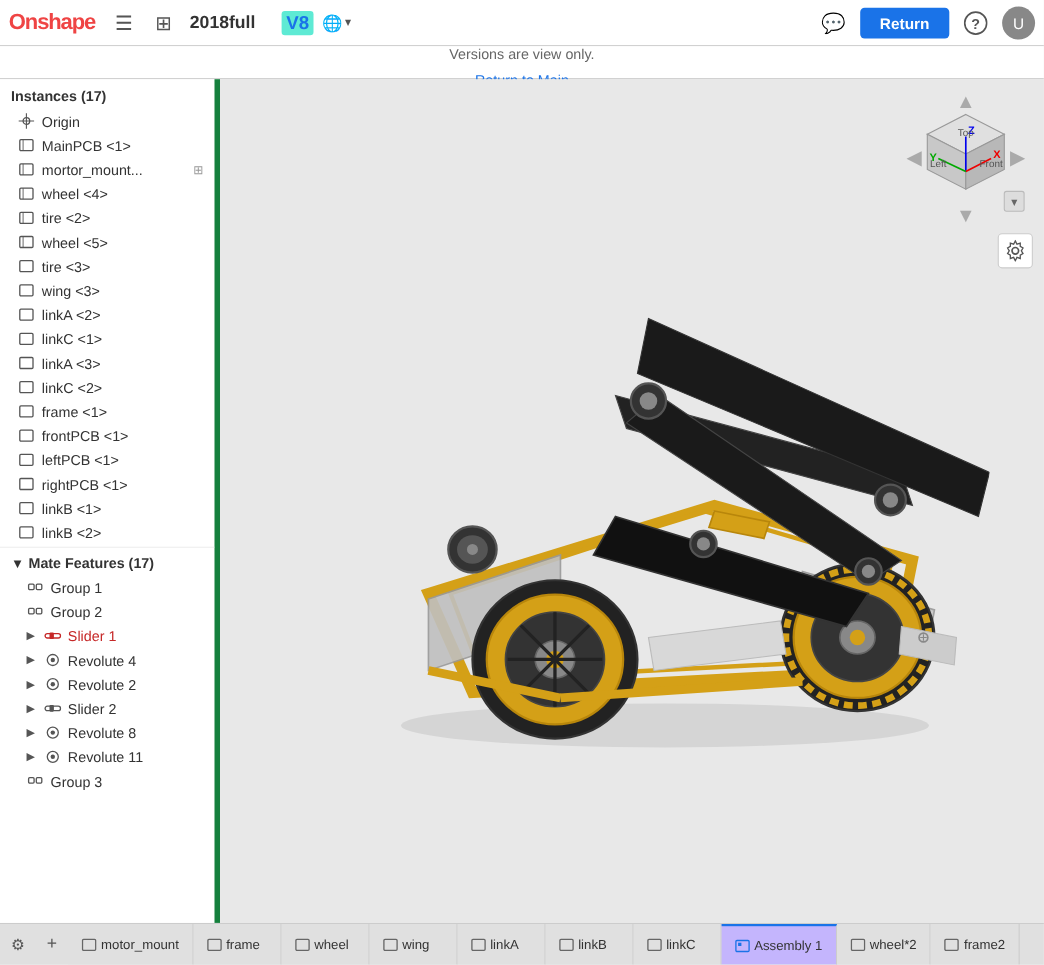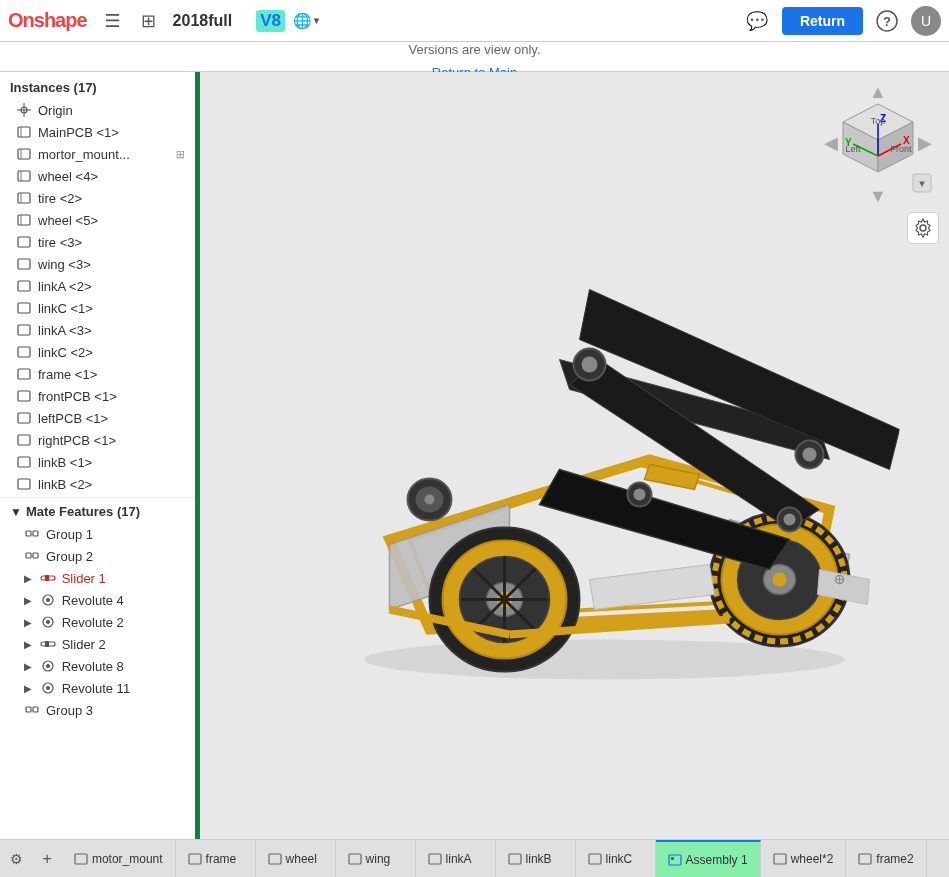--- a/index.html
+++ b/index.html
@@ -77,21 +77,21 @@
     #bottom-tabs {
       height: 38px; background: #e0e0e0; border-top: 1px solid #ccc;
       display: flex; align-items: stretch; overflow-x: auto;
     }
     .tab-item {
       display: flex; align-items: center; gap: 4px; padding: 0 12px;
       border-right: 1px solid #ccc; cursor: pointer; font-size: 12px;
       white-space: nowrap; background: #e0e0e0; color: #333;
       min-width: 80px;
     }
-    .tab-item.active { background: #86efac; border-top: 2px solid #1a73e8; }
+    .tab-item.active { background: #c4b5fd; border-top: 2px solid #1a73e8; }
     .tab-icon { font-size: 13px; color: #666; }
     .tab-add { padding: 0 10px; display: flex; align-items: center; font-size: 16px; cursor: pointer; color: #555; }
     .tab-settings { padding: 0 10px; display: flex; align-items: center; font-size: 14px; cursor: pointer; color: #555; }
 
     
     #sidebar::-webkit-scrollbar { width: 5px; }
     #sidebar::-webkit-scrollbar-thumb { background: #ccc; border-radius: 3px; }
 
     
     #robot-scene { position: absolute; top: 50%; left: 50%; transform: translate(-45%, -50%); }

